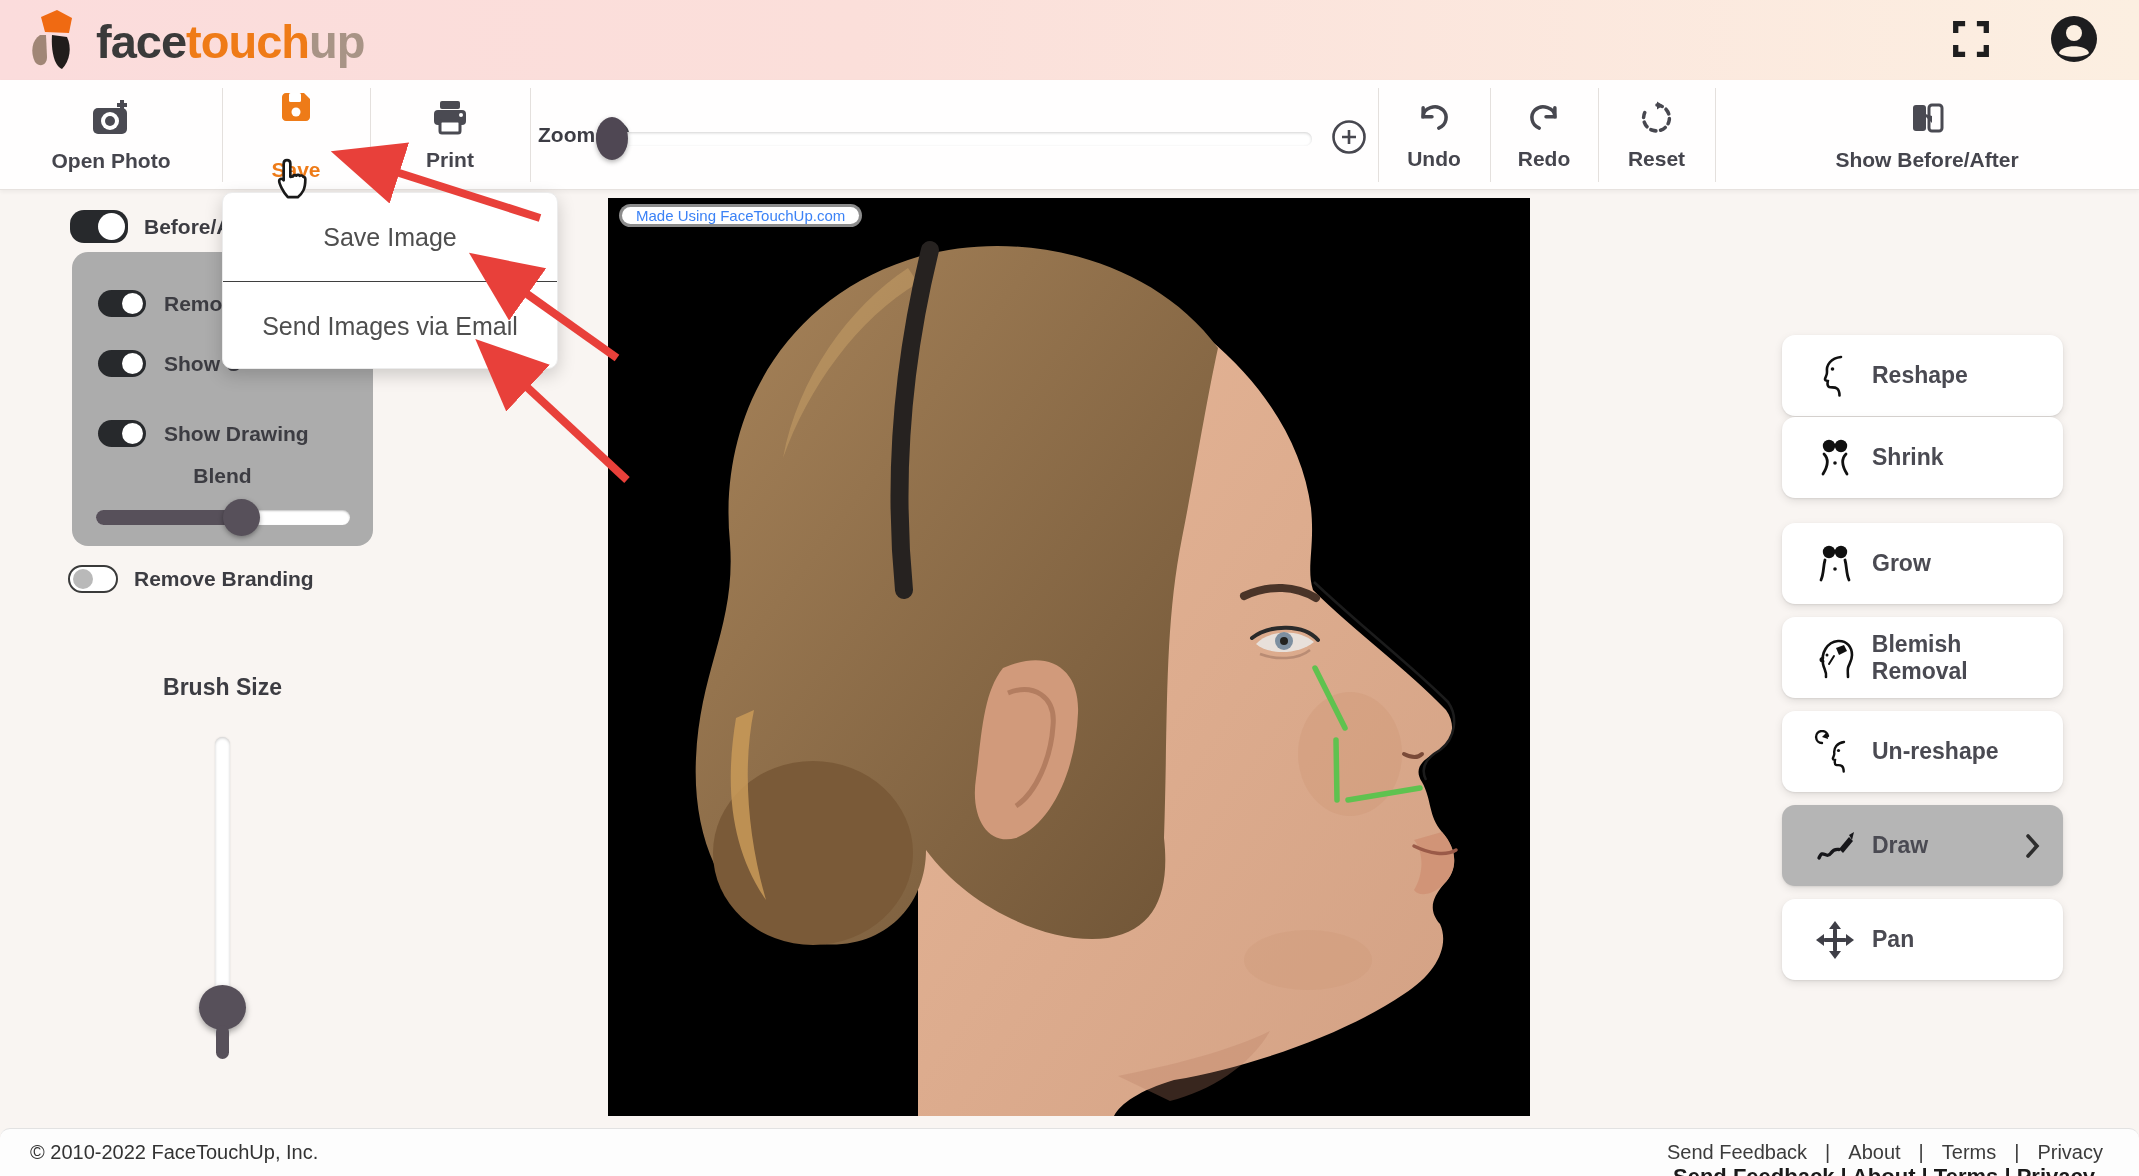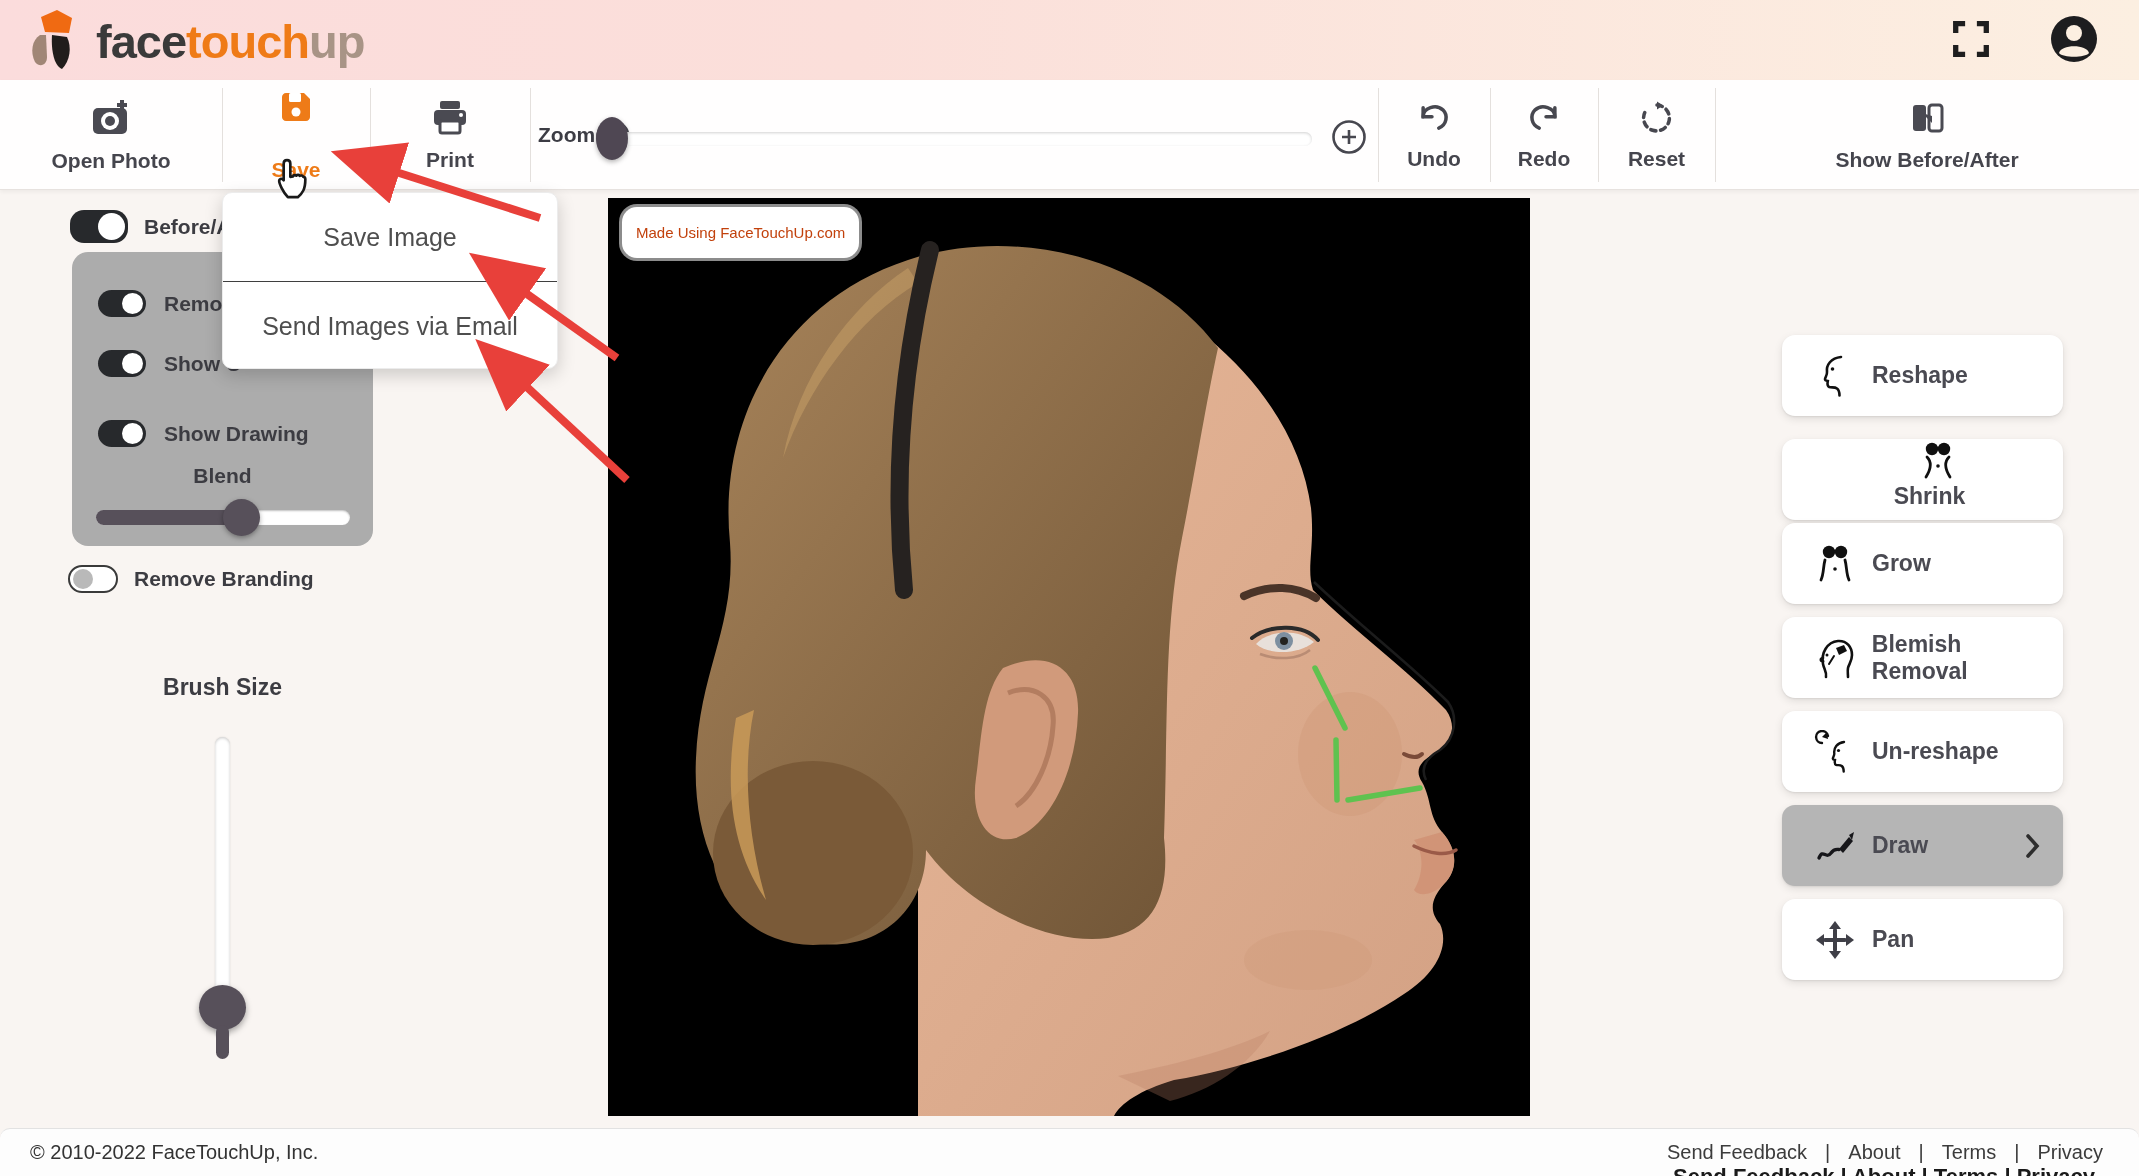--- a/index.html
+++ b/index.html
@@ -46,22 +46,22 @@
   .blend-thumb { position:absolute; top:-11px; width:37px; height:37px; border-radius:50%; background:#57505a;
     box-shadow:0 2px 5px rgba(0,0,0,.35); }
   .vslider-track { position:absolute; left:215px; top:737px; width:15px; height:303px; border-radius:8px; background:#fff;
     box-shadow:inset 0 1px 3px rgba(0,0,0,.2), 0 0 2px rgba(0,0,0,.12); }
   .vslider-thumb { position:absolute; left:-16px; width:47px; height:45px; border-radius:50%; background:#57505a;
     box-shadow:0 3px 6px rgba(0,0,0,.35); }
   .vslider-tail { position:absolute; left:1px; width:13px; height:34px; border-radius:7px; background:#57505a; }
 
   
   .photo { position:absolute; left:608px; top:198px; width:922px; height:918px; background:#000; }
-  .watermark { position:absolute; left:14px; top:9px; background:#fff; border-radius:15px; padding:17px 14px;
-    font-size:15px; color:#c2410c; box-shadow:0 0 0 3px rgba(255,255,255,.55); }
+  .watermark { position:absolute; left:14px; top:9px; background:#fff; border-radius:15px; padding:0 14px;
+    font-size:15px; color:#3b82f6; box-shadow:0 0 0 3px rgba(255,255,255,.55); }
 
   
   .tool-card { position:absolute; left:1782px; width:281px; height:81px; background:#fff; border-radius:13px;
     box-shadow:0 3px 8px rgba(0,0,0,.10), 0 1px 2px rgba(0,0,0,.08);
     display:flex; align-items:center; cursor:pointer; }
   .tool-card.selected { background:#b5b5b5; }
   .tool-icon { width:46px; margin-left:30px; display:flex; justify-content:center; }
   .tool-label { font-size:23px; font-weight:bold; color:#4a4a52; margin-left:14px; }
   .tool-chevron { margin-left:auto; margin-right:22px; display:flex; }
 
@@ -335,21 +335,21 @@
   <div class="tool-card" style="top:335px;">
     <span class="tool-icon">
       <svg width="40" height="44" viewBox="0 0 40 44" fill="none" stroke="#101010" stroke-width="2.6" stroke-linecap="round">
         <path d="M26 3 C16 4 11 11 12 18 C12.3 21 10 23.5 10 25.3 C10 26.5 11.6 26.8 12.8 27 C12.4 29.5 11.8 32 14.2 33 C16.6 33.9 19.6 32.6 22 34.5 C24 36 24.5 39 24.5 41.5"></path>
         <circle cx="17.5" cy="15" r="1.8" fill="#101010" stroke="none"></circle>
       </svg>
     </span>
     <span class="tool-label">Reshape</span>
   </div>
 
-  <div class="tool-card" style="top:439px;flex-direction:column;">
+  <div class="tool-card" style="top:417px;">
     <span class="tool-icon">
       <svg width="40" height="44" viewBox="0 0 40 44">
         <circle cx="14" cy="10" r="6.2" fill="#101010"></circle>
           <circle cx="26" cy="10" r="6.2" fill="#101010"></circle>
         <path d="M9 18 C14 23 13 30 8 38" fill="none" stroke="#101010" stroke-width="2.8" stroke-linecap="round"></path>
         <path d="M31 18 C26 23 27 30 32 38" fill="none" stroke="#101010" stroke-width="2.8" stroke-linecap="round"></path>
         <circle cx="20" cy="27" r="1.8" fill="#101010"></circle>
       </svg>
     </span>
     <span class="tool-label">Shrink</span>

